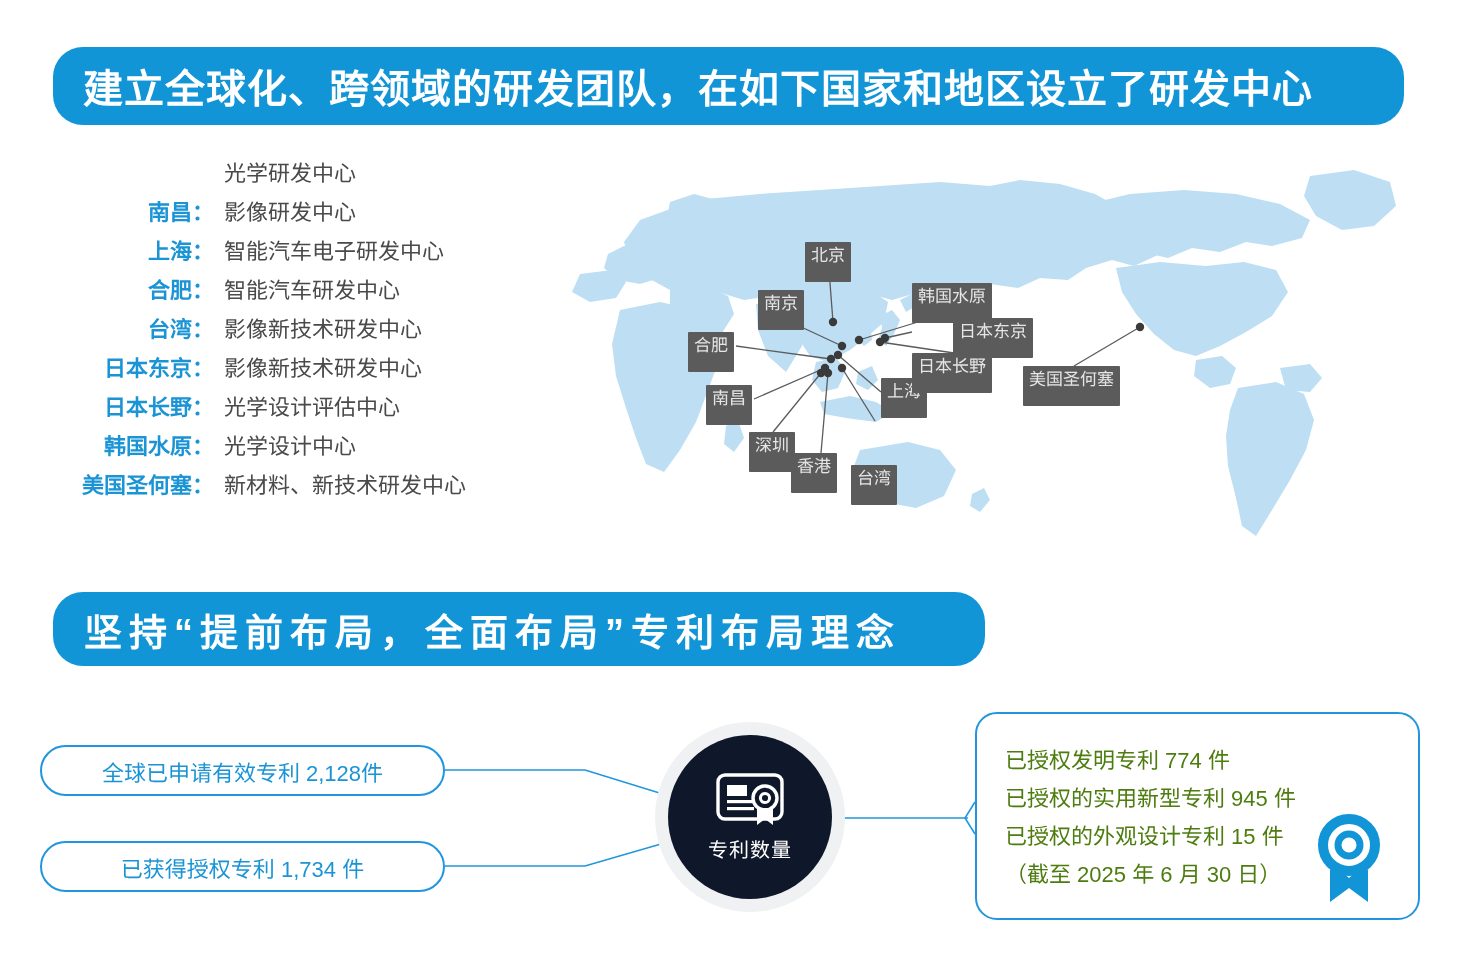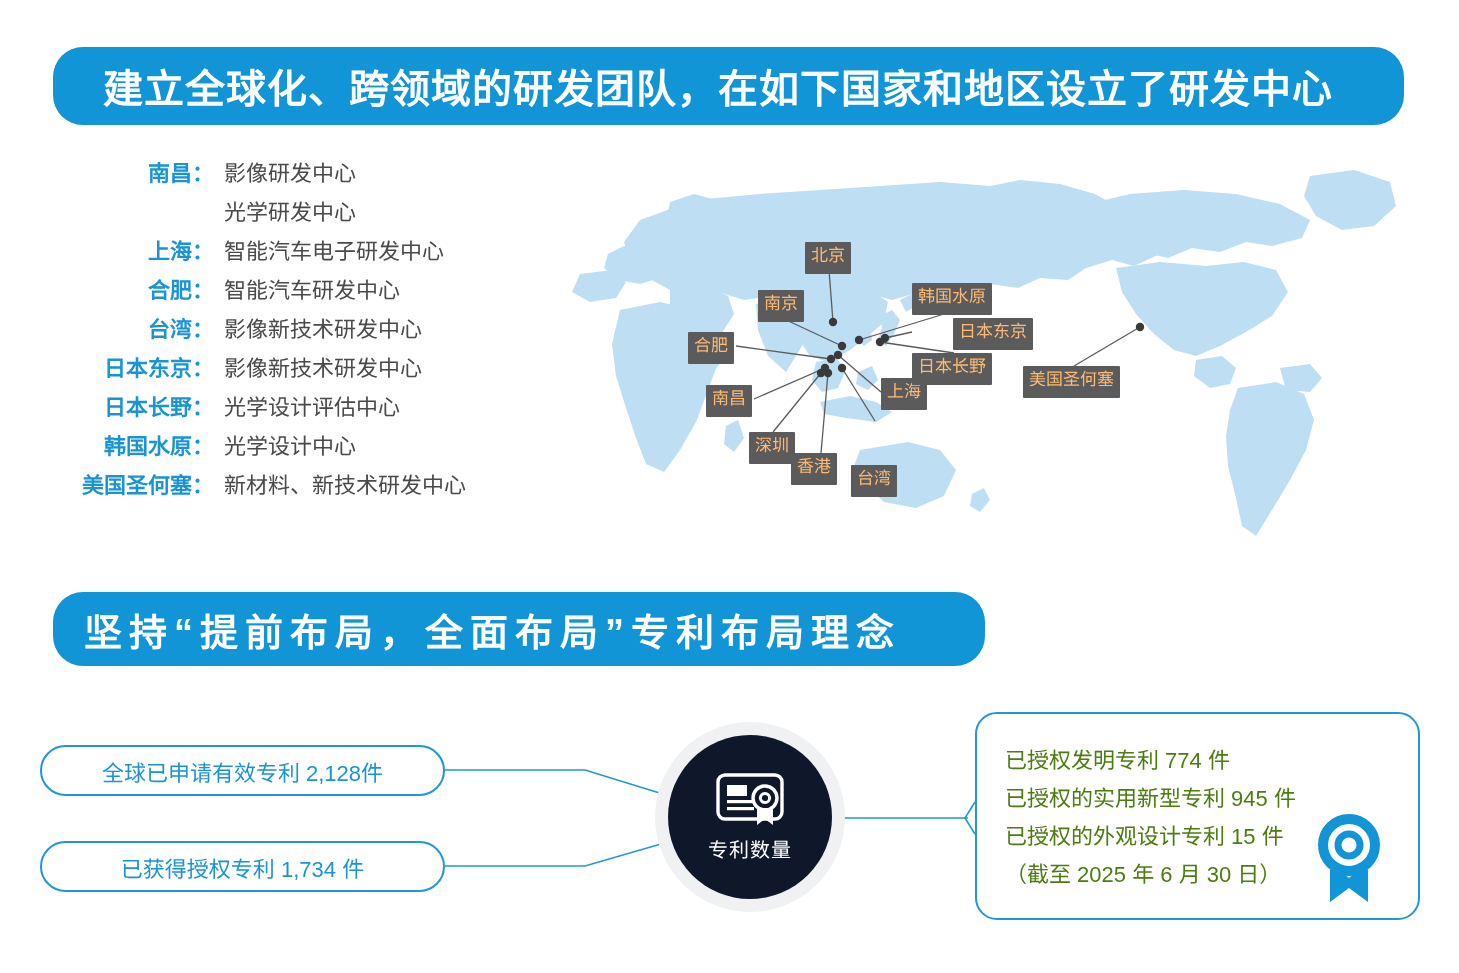--- a/index.html
+++ b/index.html
@@ -12,42 +12,42 @@
 
   
   .banner{
     position:absolute;background:#1295D7;border-radius:30px;
     display:flex;align-items:center;
   }
   .banner-text{
     color:#ffffff;font-weight:bold;white-space:nowrap;
   }
   #banner-1{left:53px;top:47px;width:1351px;height:78px;}
-  #banner-1 .banner-text{font-size:40px;margin-left:50px;letter-spacing:1px;text-align:center;}
+  #banner-1 .banner-text{font-size:40px;margin-left:30px;letter-spacing:1px;text-align:center;}
   #banner-2{left:53px;top:592px;width:932px;height:74px;}
   #banner-2 .banner-text{font-size:38px;margin-left:31px;letter-spacing:7px;}
 
   
   #centers-list{position:absolute;left:46px;top:155px;width:470px;}
   .center-row{display:flex;align-items:baseline;margin-bottom:6px;height:33px;}
   .center-label{
     width:168px;text-align:right;color:#1B94D6;font-weight:bold;
     font-size:22px;white-space:nowrap;
   }
   .center-value{
     margin-left:10px;color:#4A4A4A;font-size:22px;white-space:nowrap;
   }
   .center-label.blank{visibility:hidden;}
 
   
   #map-wrap{position:absolute;left:520px;top:150px;width:930px;height:430px;}
   #map-svg{display:block;width:930px;height:430px;}
   .map-label{
-    position:absolute;background:#5B5B5B;color:#fdba74;
-    font-size:17px;line-height:1;padding:5px 6px 10px 6px;
+    position:absolute;background:#5B5B5B;color:#e5e5e5;
+    font-size:17px;line-height:1;padding:5px 6px 18px 6px;
     white-space:nowrap;border-radius:1px;
   }
 
   
   #patent-section{position:absolute;left:0;top:690px;width:1199px;height:260px;}
   #connector-svg{position:absolute;left:0;top:0;width:1459px;height:260px;}
 
   .pill{
     position:absolute;border:2px solid #2196DE;border-radius:26px;
     background:#ffffff;display:flex;align-items:center;justify-content:center;
@@ -82,26 +82,26 @@
 <body>
 
 <div class="page">
 
   <div class="banner" id="banner-1">
     <span class="banner-text">建立全球化、跨领域的研发团队，在如下国家和地区设立了研发中心</span>
   </div>
 
   <div id="centers-list">
     <div class="center-row">
+      <span class="center-label blank"></span>
+      <span class="center-value">光学研发中心</span>
+    </div>
+    <div class="center-row">
       <span class="center-label">南昌：</span>
       <span class="center-value">影像研发中心</span>
-    </div>
-    <div class="center-row">
-      <span class="center-label blank"></span>
-      <span class="center-value">光学研发中心</span>
     </div>
     <div class="center-row">
       <span class="center-label">上海：</span>
       <span class="center-value">智能汽车电子研发中心</span>
     </div>
     <div class="center-row">
       <span class="center-label">合肥：</span>
       <span class="center-value">智能汽车研发中心</span>
     </div>
     <div class="center-row">

